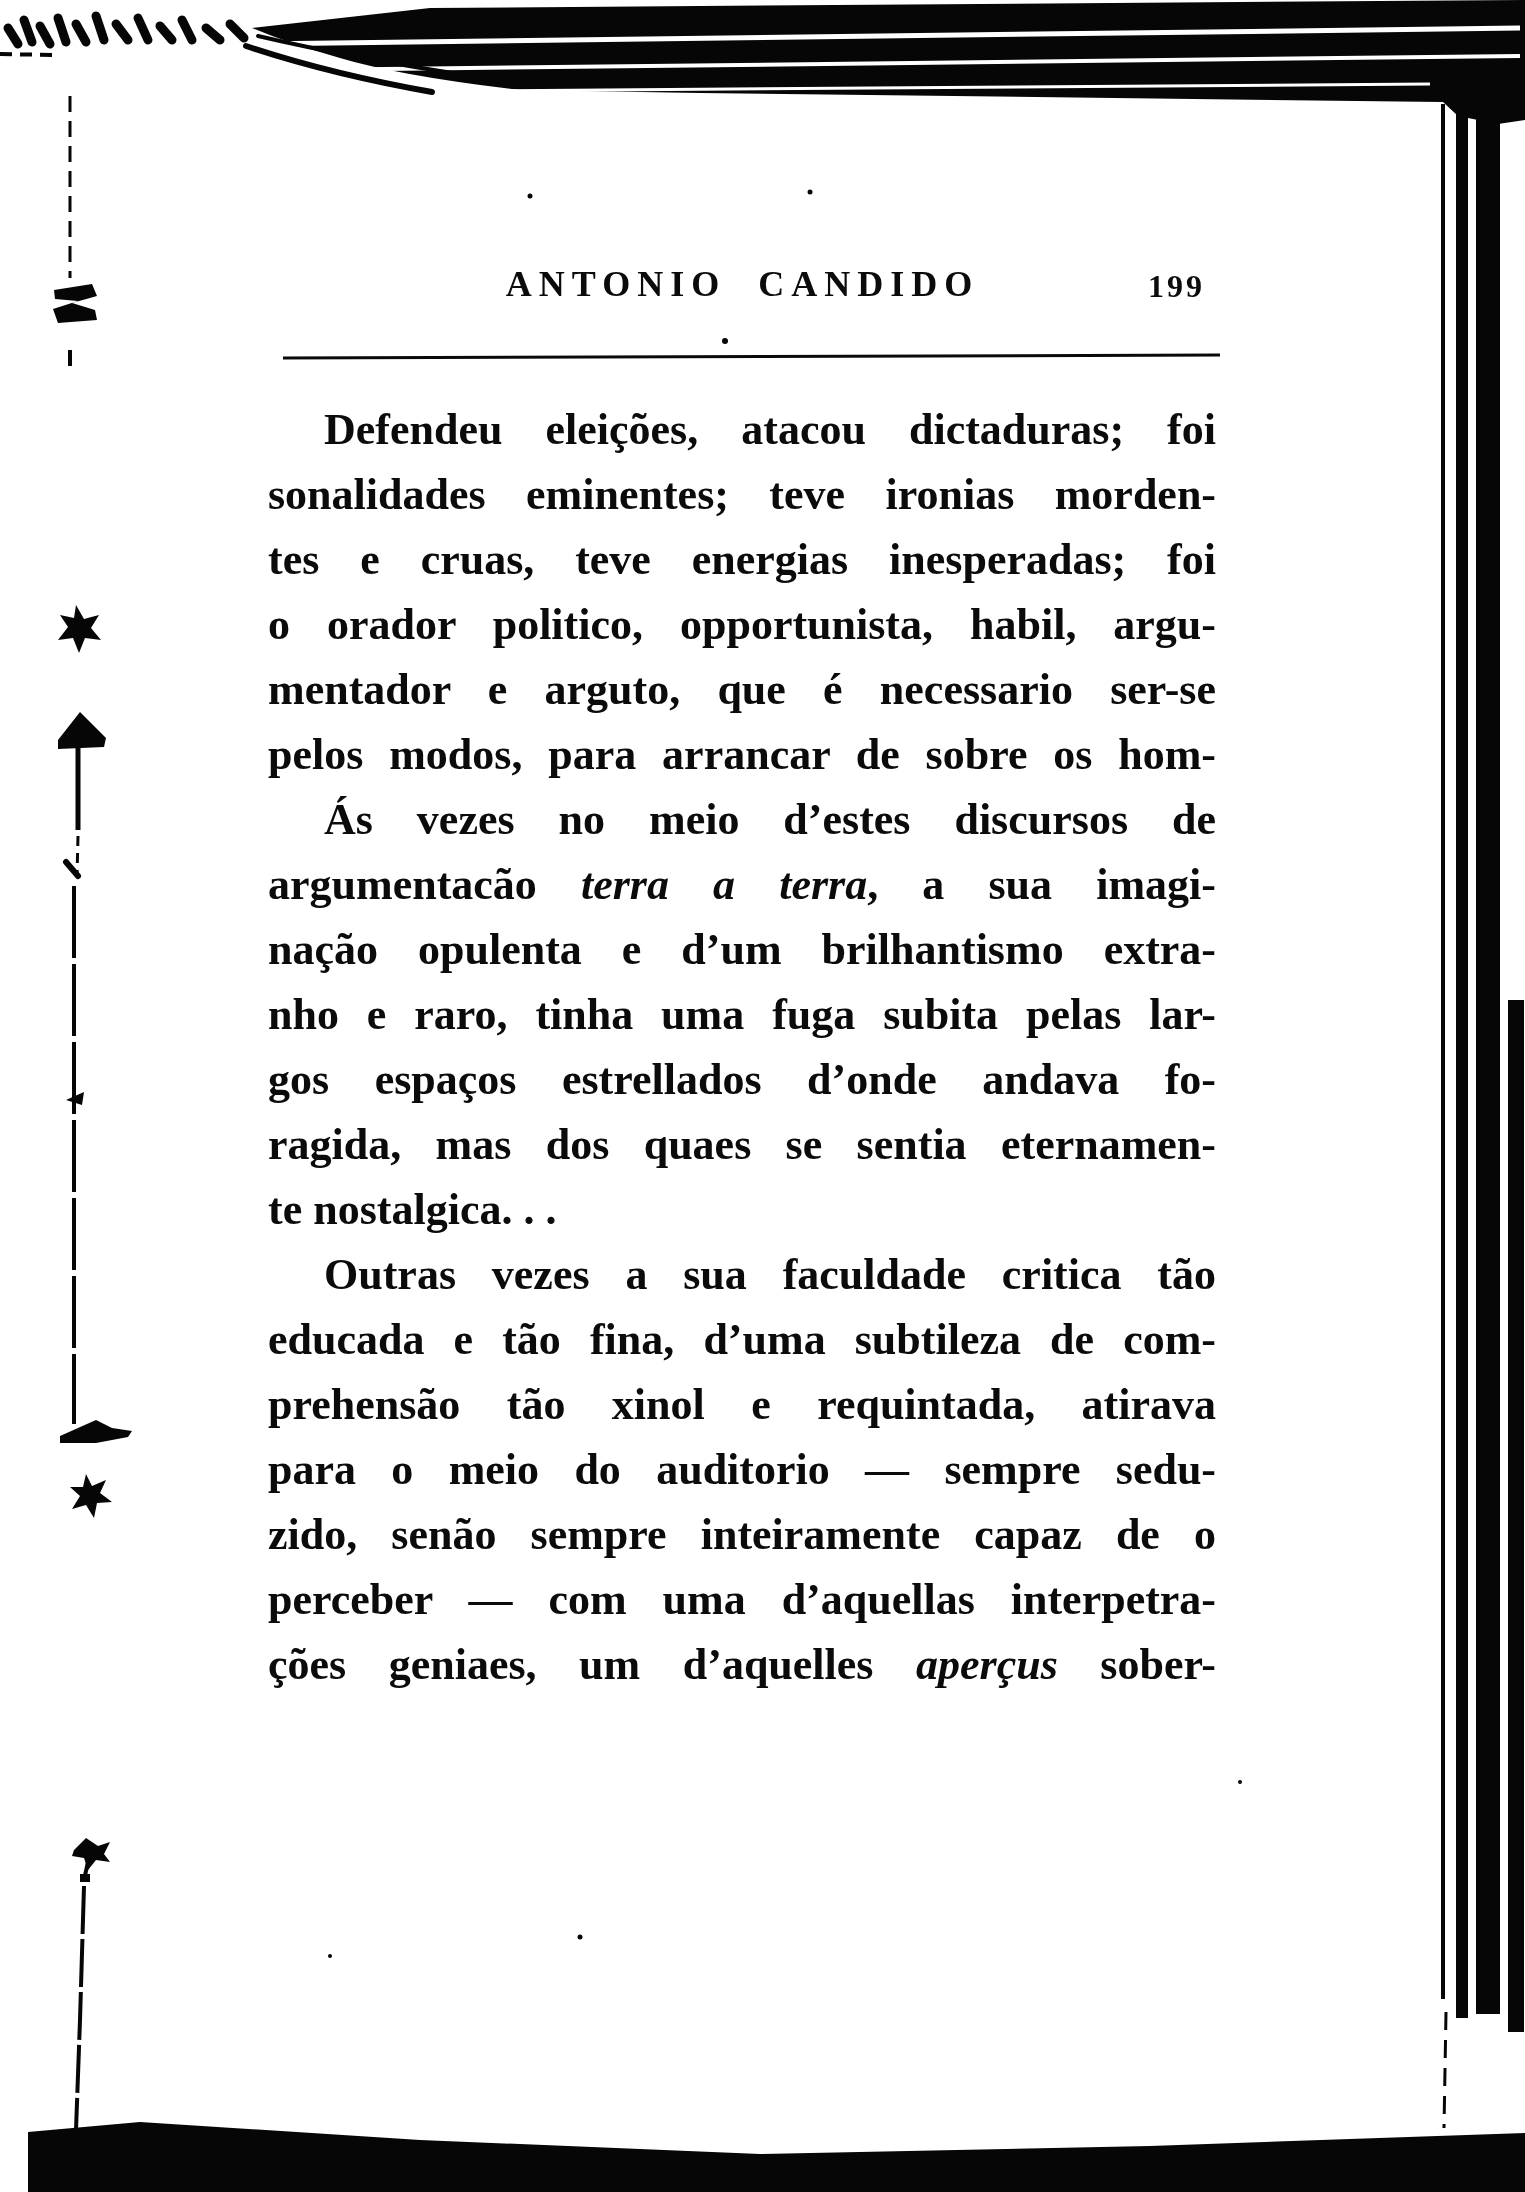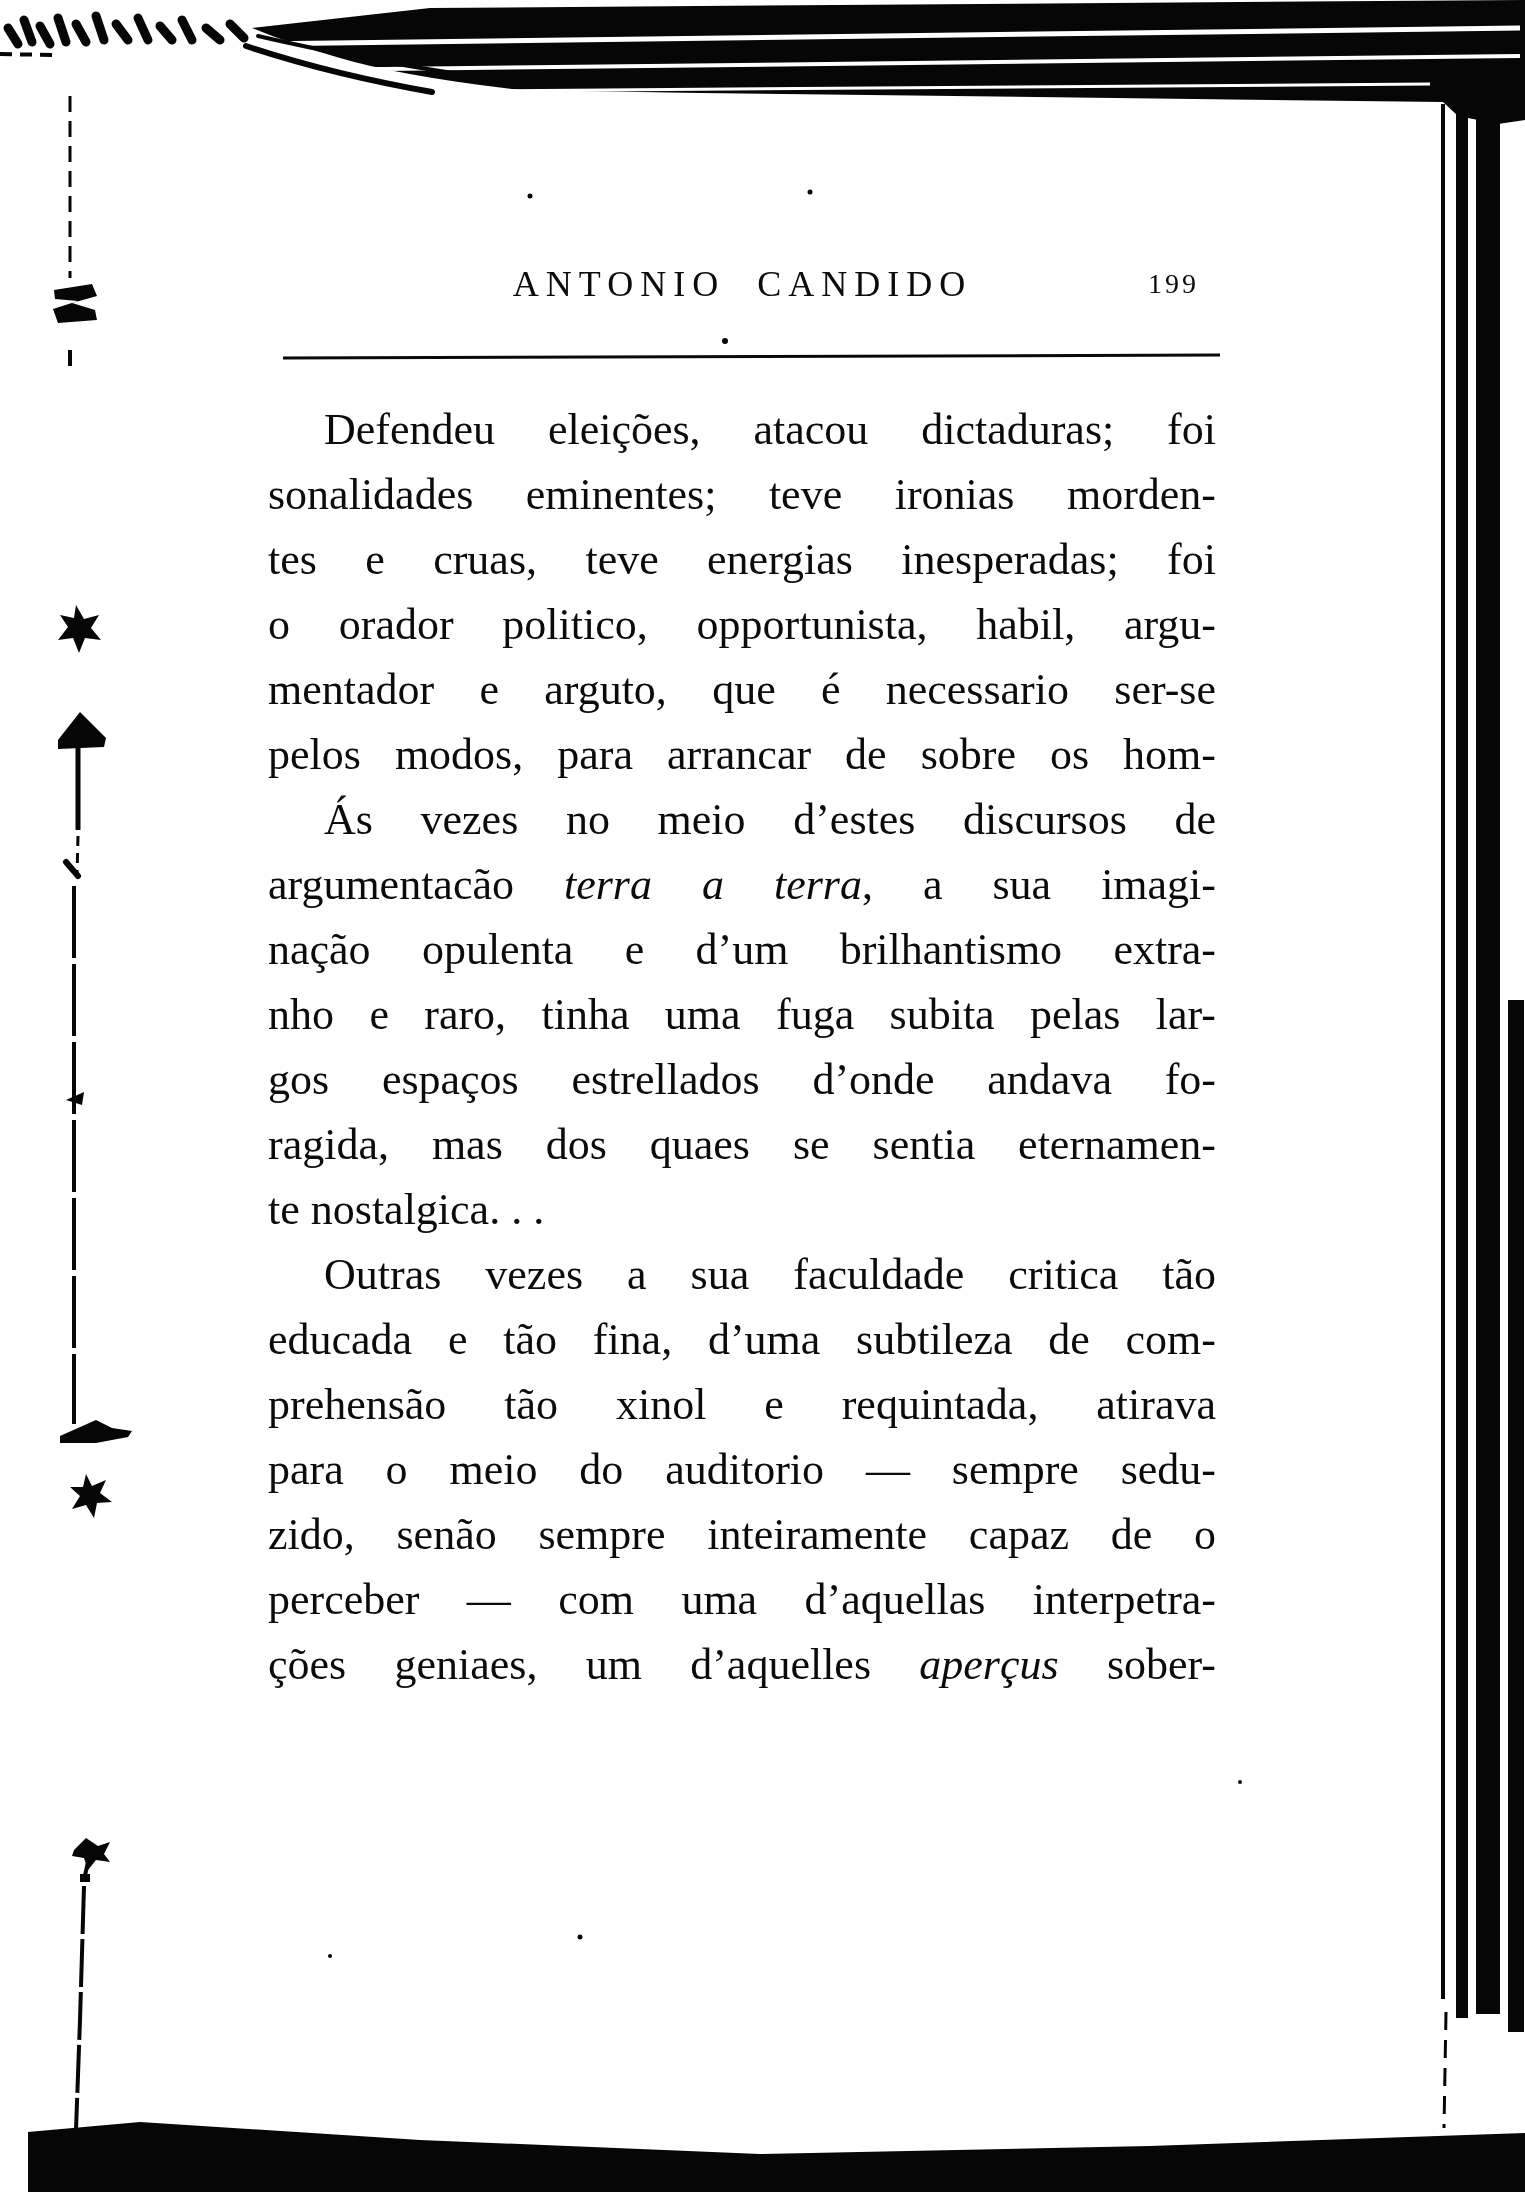--- a/index.html
+++ b/index.html
@@ -3,30 +3,31 @@
 <meta charset="utf-8">
 <style>
   html,body{margin:0;padding:0;background:#e8e8e8;}
   .page{
     position:relative;
     width:1525px;height:2192px;
     background:#ffffff;
     overflow:hidden;
     font-family:"Liberation Serif","DejaVu Serif",serif;
     color:#0b0b0b;
+    font-weight:bold;
   }
   .artifacts{position:absolute;left:0;top:0;width:1525px;height:2192px;pointer-events:none;}
   .running-head{
     position:absolute;left:270px;top:263px;width:945px;
     text-align:center;font-size:36px;letter-spacing:7px;word-spacing:16px;
     white-space:nowrap;
   }
   .page-number{
     position:absolute;left:1148px;top:268px;
-    font-size:28px;letter-spacing:3px;
+    font-size:32px;letter-spacing:3px;
   }
   .head-rule{
     position:absolute;left:283px;top:355px;width:937px;height:3px;
     background:#090909;transform:rotate(-0.18deg);
   }
   .body-text{position:absolute;left:268px;top:397px;width:948px;}
   .line{
     height:65px;line-height:65px;font-size:44px;
     text-align:justify;text-align-last:justify;
     white-space:normal;overflow:visible;

